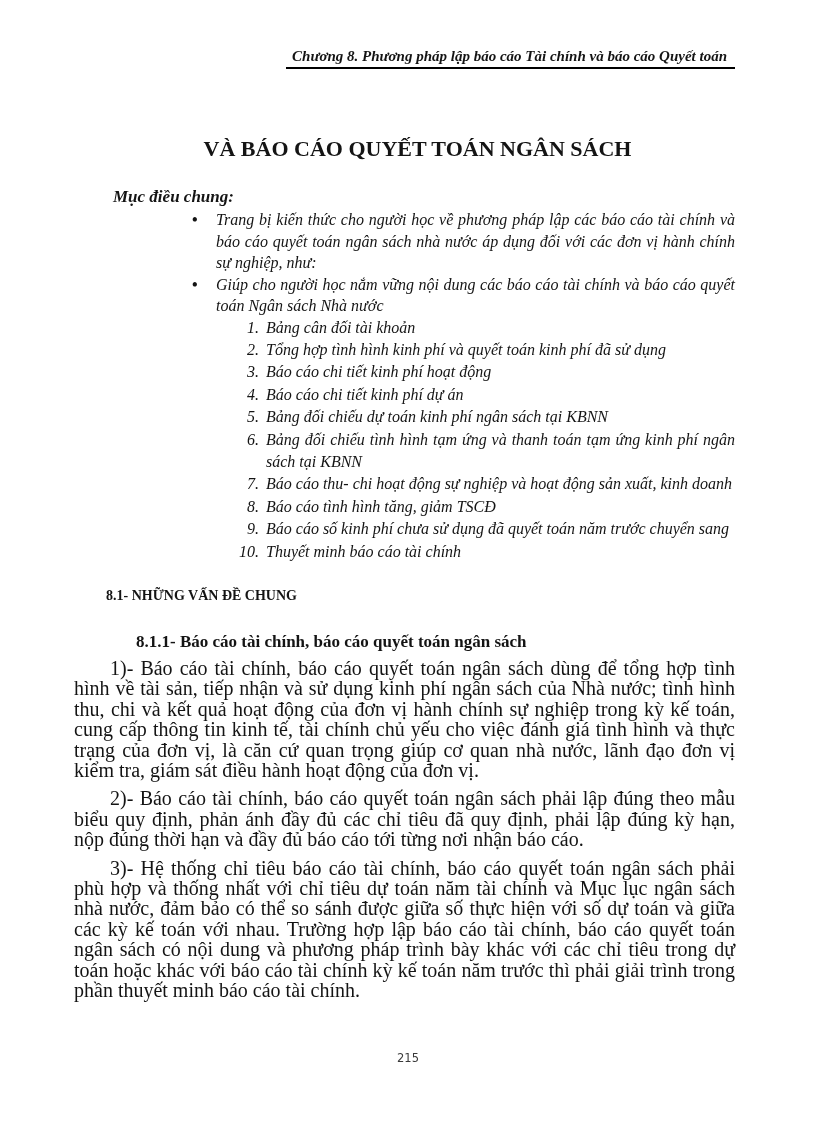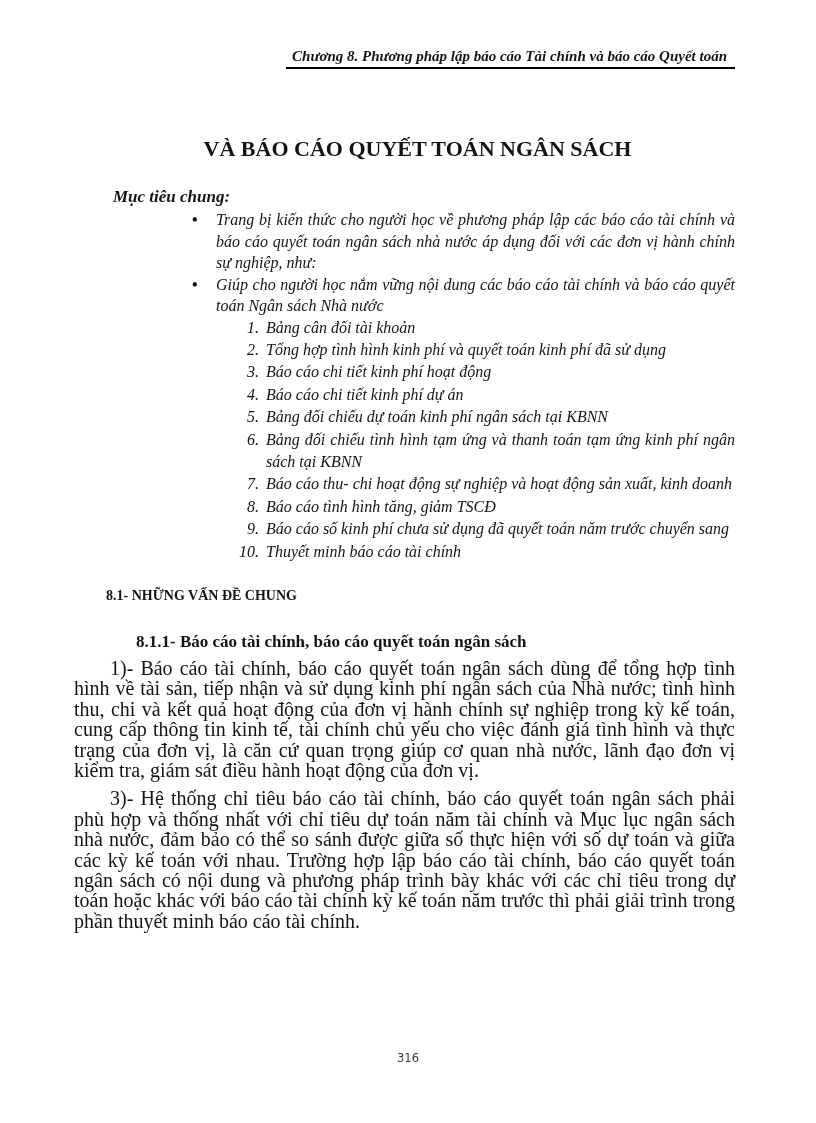--- a/index.html
+++ b/index.html
@@ -137,21 +137,21 @@
 
     <div class="running-header">
       <span class="running-header-text">Chương 8. Phương pháp lập báo cáo Tài chính và báo cáo Quyết toán</span>
     </div>
 
     <h1 class="chapter-title">
       <br>
       <span>VÀ BÁO CÁO QUYẾT TOÁN NGÂN SÁCH</span>
     </h1>
 
-    <div class="objectives-heading">Mục tiêu chung:</div>
+    <div class="objectives-heading">Mục điều chung:</div>
 
     <ul class="objectives-list">
       <li>Trang bị kiến thức cho người học về phương pháp lập các báo cáo tài chính và báo cáo quyết toán ngân sách nhà nước áp dụng đối với các đơn vị hành chính sự nghiệp, như:</li>
       <li>Giúp cho người học nắm vững nội dung các báo cáo tài chính và báo cáo quyết toán Ngân sách Nhà nước</li>
     </ul>
 
     <ol class="report-list">
       <li>Bảng cân đối tài khoản</li>
       <li>Tổng hợp tình hình kinh phí và quyết toán kinh phí đã sử dụng</li>
       <li>Báo cáo chi tiết kinh phí hoạt động</li>
@@ -162,18 +162,19 @@
       <li>Báo cáo tình hình tăng, giảm TSCĐ</li>
       <li>Báo cáo số kinh phí chưa sử dụng đã quyết toán năm trước chuyển sang</li>
       <li>Thuyết minh báo cáo tài chính</li>
     </ol>
 
     <h2 class="section-heading">8.1- NHỮNG VẤN ĐỀ CHUNG</h2>
 
     <h3 class="subsection-heading">8.1.1- Báo cáo tài chính, báo cáo quyết toán ngân sách</h3>
 
     <p class="body-paragraph">1)- Báo cáo tài chính, báo cáo quyết toán ngân sách dùng để tổng hợp tình hình về tài sản, tiếp nhận và sử dụng kinh phí ngân sách của Nhà nước; tình hình thu, chi và kết quả hoạt động của đơn vị hành chính sự nghiệp trong kỳ kế toán, cung cấp thông tin kinh tế, tài chính chủ yếu cho việc đánh giá tình hình và thực trạng của đơn vị, là căn cứ quan trọng giúp cơ quan nhà nước, lãnh đạo đơn vị kiểm tra, giám sát điều hành hoạt động của đơn vị.</p>
+    <p class="body-paragraph">2)- Báo cáo tài chính, báo cáo quyết toán ngân sách phải lập đúng theo mẫu biểu quy định, phản ánh đầy đủ các chỉ tiêu đã quy định, phải lập đúng kỳ hạn, nộp đúng thời hạn và đầy đủ báo cáo tới từng nơi nhận báo cáo.</p>
     <p class="body-paragraph">3)- Hệ thống chỉ tiêu báo cáo tài chính, báo cáo quyết toán ngân sách phải phù hợp và thống nhất với chỉ tiêu dự toán năm tài chính và Mục lục ngân sách nhà nước, đảm bảo có thể so sánh được giữa số thực hiện với số dự toán và giữa các kỳ kế toán với nhau. Trường hợp lập báo cáo tài chính, báo cáo quyết toán ngân sách có nội dung và phương pháp trình bày khác với các chỉ tiêu trong dự toán hoặc khác với báo cáo tài chính kỳ kế toán năm trước thì phải giải trình trong phần thuyết minh báo cáo tài chính.</p>
 
   </div>
 
-  <div class="page-number">316</div>
+  <div class="page-number">215</div>
 </div>
 
 </body></html>

